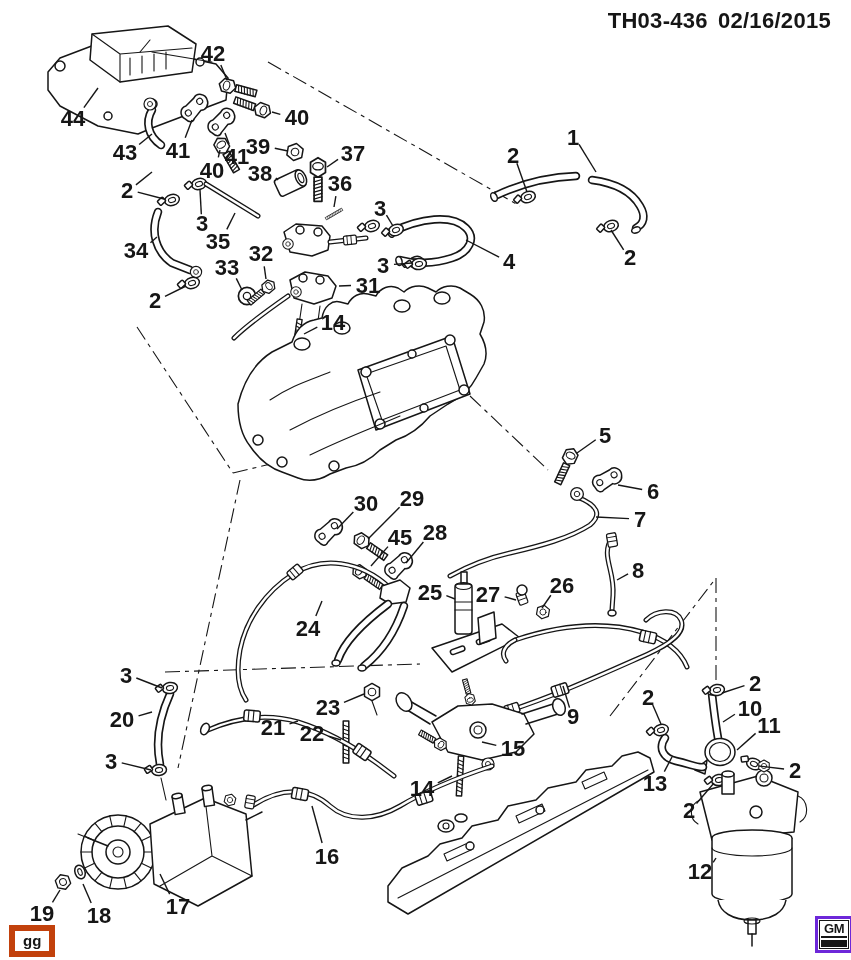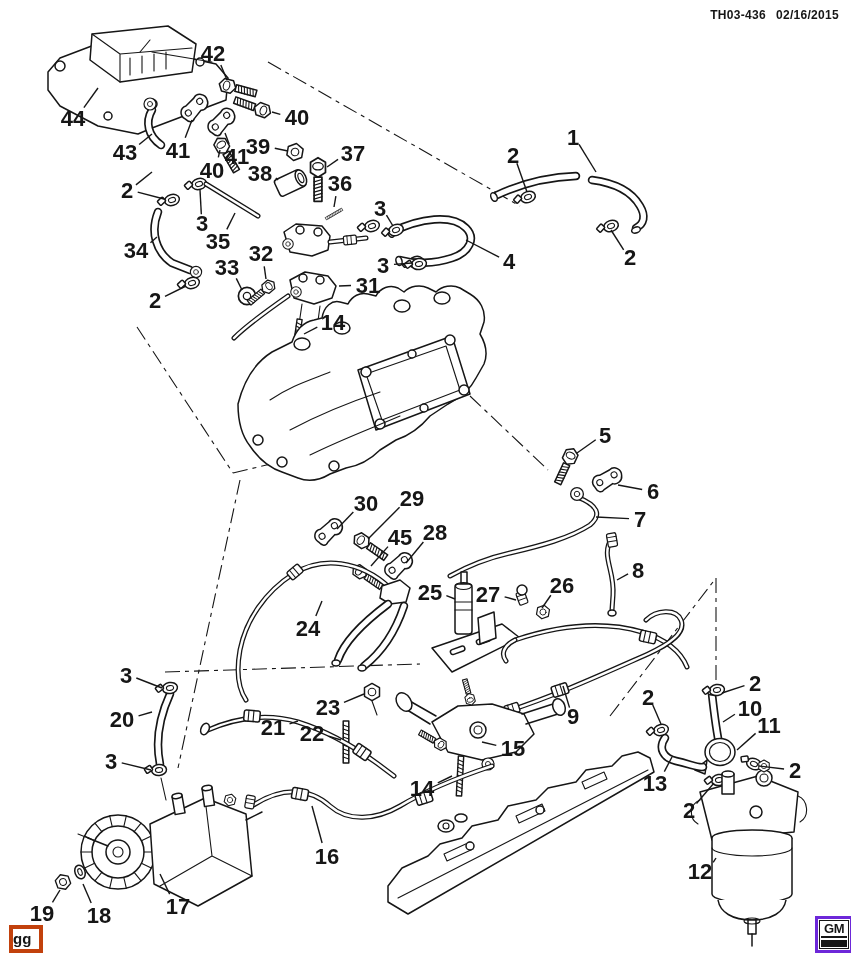--- a/index.html
+++ b/index.html
@@ -1,22 +1,22 @@
 <!DOCTYPE html>
 <html><head>
 <meta charset="utf-8">
 <style>
   html,body{margin:0;padding:0;background:#fff;}
   .page{position:relative;width:851px;height:960px;background:#fff;overflow:hidden;
         font-family:"Liberation Sans",sans-serif;color:#161616;}
-  .hdr{position:absolute;top:8px;right:12px;font-size:12px;font-weight:bold;
+  .hdr{position:absolute;top:8px;right:20px;font-size:22px;font-weight:bold;
        letter-spacing:.3px;white-space:nowrap;}
   .hdr span{margin-left:10px;}
-  .ggbox{position:absolute;left:9px;top:925px;border:4px solid #c2410c;background:#fff;
-         font-size:15px;font-weight:bold;padding:1px 8px 2px 0;line-height:17px;}
+  .ggbox{position:absolute;left:9px;top:925px;border:6px solid #c2410c;background:#fff;
+         font-size:15px;font-weight:bold;padding:1px 8px 2px 8px;line-height:17px;}
   .gmlogo{position:absolute;left:815px;top:916px;width:30px;border:3px solid #6d28d9;
           background:#fff;padding:1px;}
   .gmlogo .inner{border:1.5px solid #161616;padding:0 1px 1px 1px;}
   .gmtxt{font-size:13px;font-weight:bold;text-align:center;line-height:15px;
          border-bottom:2px solid #161616;letter-spacing:-.5px;}
   .gmbar{height:7px;background:#161616;margin-top:1.5px;}
   svg text.co{font-family:"Liberation Sans",sans-serif;font-size:22px;font-weight:bold;fill:#161616;}
   .k{fill:none;stroke:#161616;stroke-width:1.5;stroke-linejoin:round;stroke-linecap:round;}
   .kf{fill:#fff;stroke:#161616;stroke-width:1.5;stroke-linejoin:round;}
   .thin{stroke-width:1.1;}

